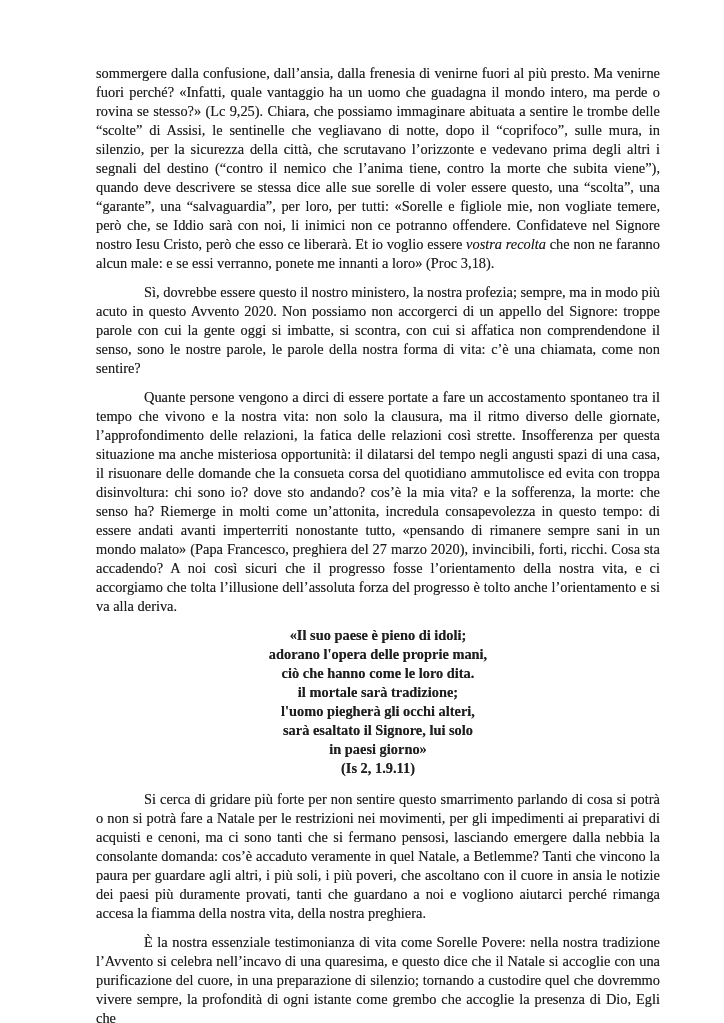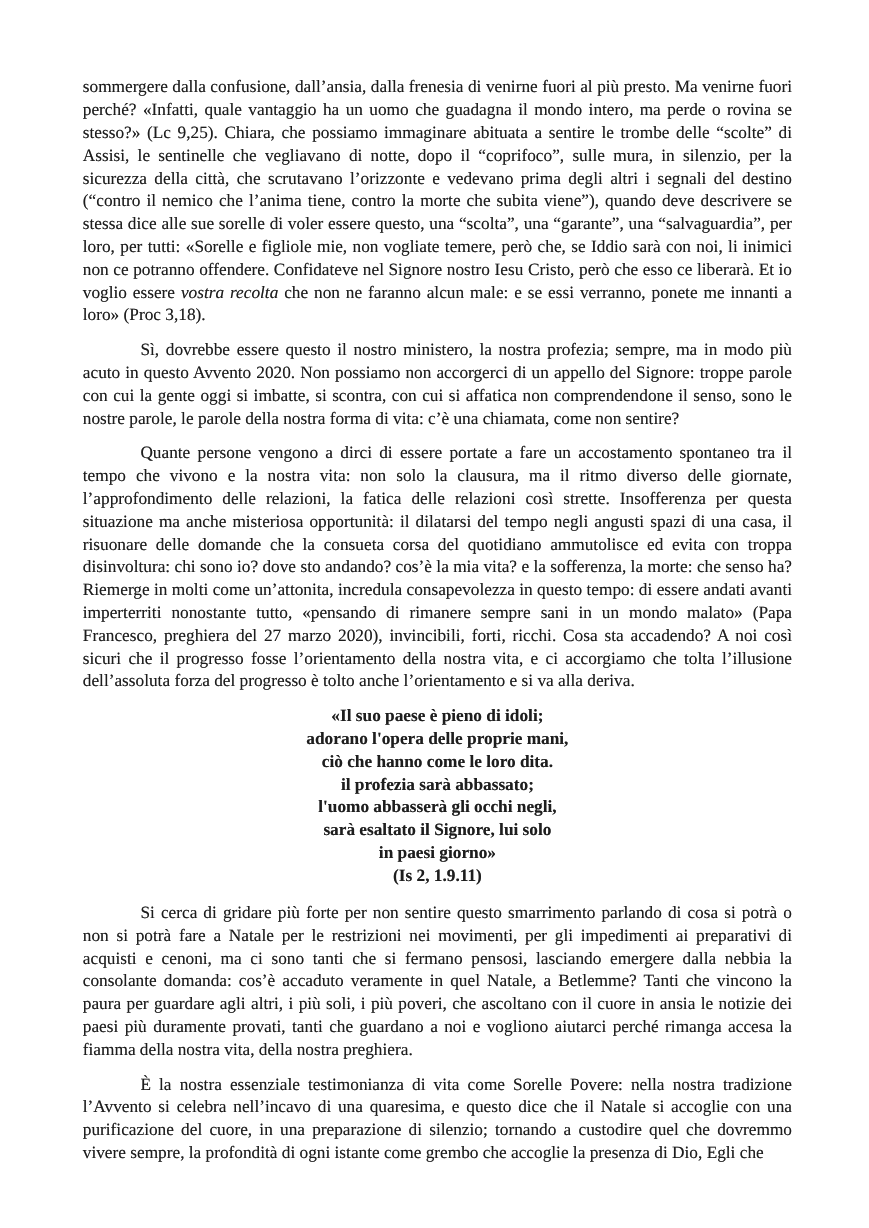--- a/index.html
+++ b/index.html
@@ -9,21 +9,21 @@
   }
   body {
     width: 724px;
     height: 1023px;
     overflow: hidden;
   }
   .page {
     box-sizing: border-box;
     width: 724px;
     height: 1023px;
-    padding: 64px 64px 0 69px;
+    padding: 64px 64px 0 96px;
     background: #ffffff;
     font-family: "Liberation Serif", "DejaVu Serif", serif;
     font-size: 14.4px;
     line-height: 19px;
     color: #1e1e1e;
     text-shadow: 0 0 0.4px rgba(30,30,30,0.55); 
   }
   .para {
     margin: 0 0 10px 0;
     text-align: justify;
@@ -52,22 +52,22 @@
   <p class="para no-indent"><span>sommergere dalla confusione, dall’ansia, dalla frenesia di venirne fuori al più presto. Ma venirne fuori perché? «Infatti, quale vantaggio ha un uomo che guadagna il mondo intero, ma perde o rovina se stesso?» (Lc 9,25). Chiara, che possiamo immaginare abituata a sentire le trombe delle “scolte” di Assisi, le sentinelle che vegliavano di notte, dopo il “coprifoco”, sulle mura, in silenzio, per la sicurezza della città, che scrutavano l’orizzonte e vedevano prima degli altri i segnali del destino (“contro il nemico che l’anima tiene, contro la morte che subita viene”), quando deve descrivere se stessa dice alle sue sorelle di voler essere questo, una “scolta”, una “garante”, una “salvaguardia”, per loro, per tutti: «Sorelle e figliole mie, non vogliate temere, però che, se Iddio sarà con noi, li inimici non ce potranno offendere. Confidateve nel Signore nostro Iesu Cristo, però che esso ce liberarà. Et io voglio essere </span><span class="italic-phrase">vostra recolta</span><span> che non ne faranno alcun male: e se essi verranno, ponete me innanti a loro» (Proc 3,18).</span></p>
 
   <p class="para">Sì, dovrebbe essere questo il nostro ministero, la nostra profezia; sempre, ma in modo più acuto in questo Avvento 2020. Non possiamo non accorgerci di un appello del Signore: troppe parole con cui la gente oggi si imbatte, si scontra, con cui si affatica non comprendendone il senso, sono le nostre parole, le parole della nostra forma di vita: c’è una chiamata, come non sentire?</p>
 
   <p class="para">Quante persone vengono a dirci di essere portate a fare un accostamento spontaneo tra il tempo che vivono e la nostra vita: non solo la clausura, ma il ritmo diverso delle giornate, l’approfondimento delle relazioni, la fatica delle relazioni così strette. Insofferenza per questa situazione ma anche misteriosa opportunità: il dilatarsi del tempo negli angusti spazi di una casa, il risuonare delle domande che la consueta corsa del quotidiano ammutolisce ed evita con troppa disinvoltura: chi sono io? dove sto andando? cos’è la mia vita? e la sofferenza, la morte: che senso ha? Riemerge in molti come un’attonita, incredula consapevolezza in questo tempo: di essere andati avanti imperterriti nonostante tutto, «pensando di rimanere sempre sani in un mondo malato» (Papa Francesco, preghiera del 27 marzo 2020), invincibili, forti, ricchi. Cosa sta accadendo? A noi così sicuri che il progresso fosse l’orientamento della nostra vita, e ci accorgiamo che tolta l’illusione dell’assoluta forza del progresso è tolto anche l’orientamento e si va alla deriva.</p>
 
   <div class="poem">
     <div class="poem-line">«Il suo paese è pieno di idoli;</div>
     <div class="poem-line">adorano l'opera delle proprie mani,</div>
     <div class="poem-line">ciò che hanno come le loro dita.</div>
-    <div class="poem-line">il profezia sarà abbassato;</div>
-    <div class="poem-line">l'uomo abbasserà gli occhi negli,</div>
+    <div class="poem-line">il mortale sarà tradizione;</div>
+    <div class="poem-line">l'uomo piegherà gli occhi alteri,</div>
     <div class="poem-line">sarà esaltato il Signore, lui solo</div>
     <div class="poem-line">in paesi giorno»</div>
     <div class="poem-line">(Is 2, 1.9.11)</div>
   </div>
 
   <p class="para">Si cerca di gridare più forte per non sentire questo smarrimento parlando di cosa si potrà o non si potrà fare a Natale per le restrizioni nei movimenti, per gli impedimenti ai preparativi di acquisti e cenoni, ma ci sono tanti che si fermano pensosi, lasciando emergere dalla nebbia la consolante domanda: cos’è accaduto veramente in quel Natale, a Betlemme? Tanti che vincono la paura per guardare agli altri, i più soli, i più poveri, che ascoltano con il cuore in ansia le notizie dei paesi più duramente provati, tanti che guardano a noi e vogliono aiutarci perché rimanga accesa la fiamma della nostra vita, della nostra preghiera.</p>
 
   <p class="para">È la nostra essenziale testimonianza di vita come Sorelle Povere: nella nostra tradizione l’Avvento si celebra nell’incavo di una quaresima, e questo dice che il Natale si accoglie con una purificazione del cuore, in una preparazione di silenzio; tornando a custodire quel che dovremmo vivere sempre, la profondità di ogni istante come grembo che accoglie la presenza di Dio, Egli che</p>
 
 </div>

